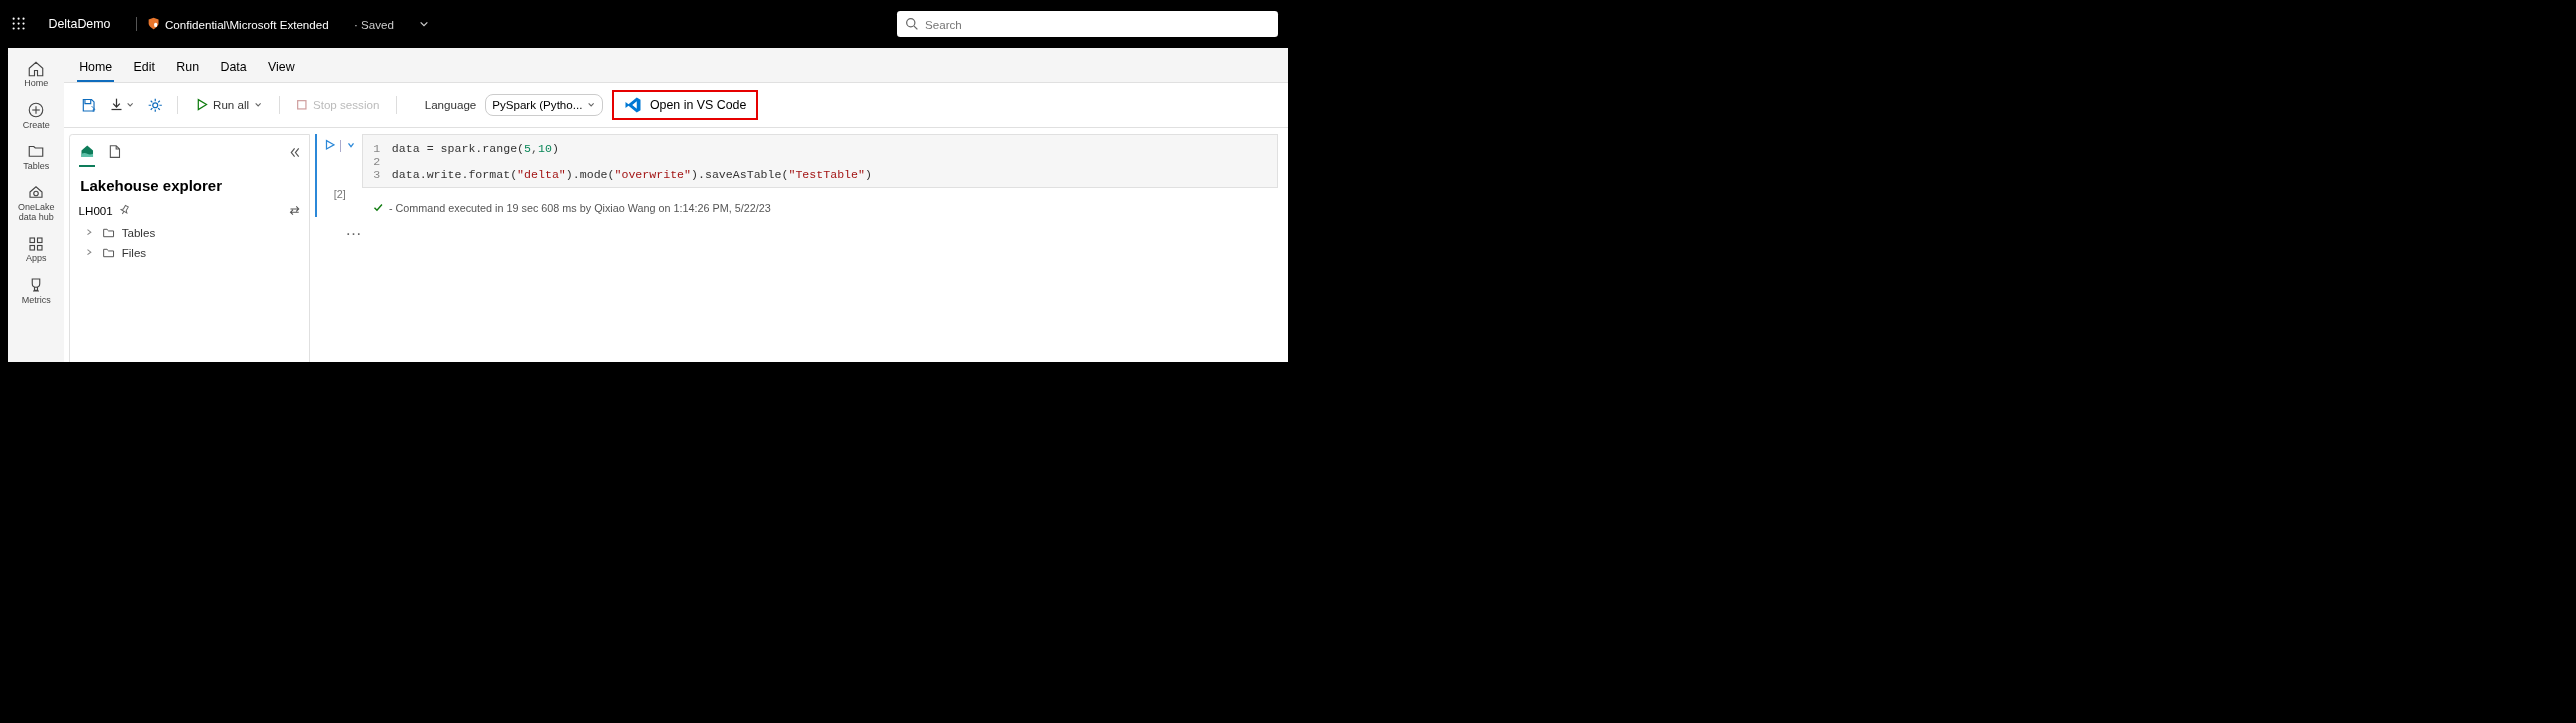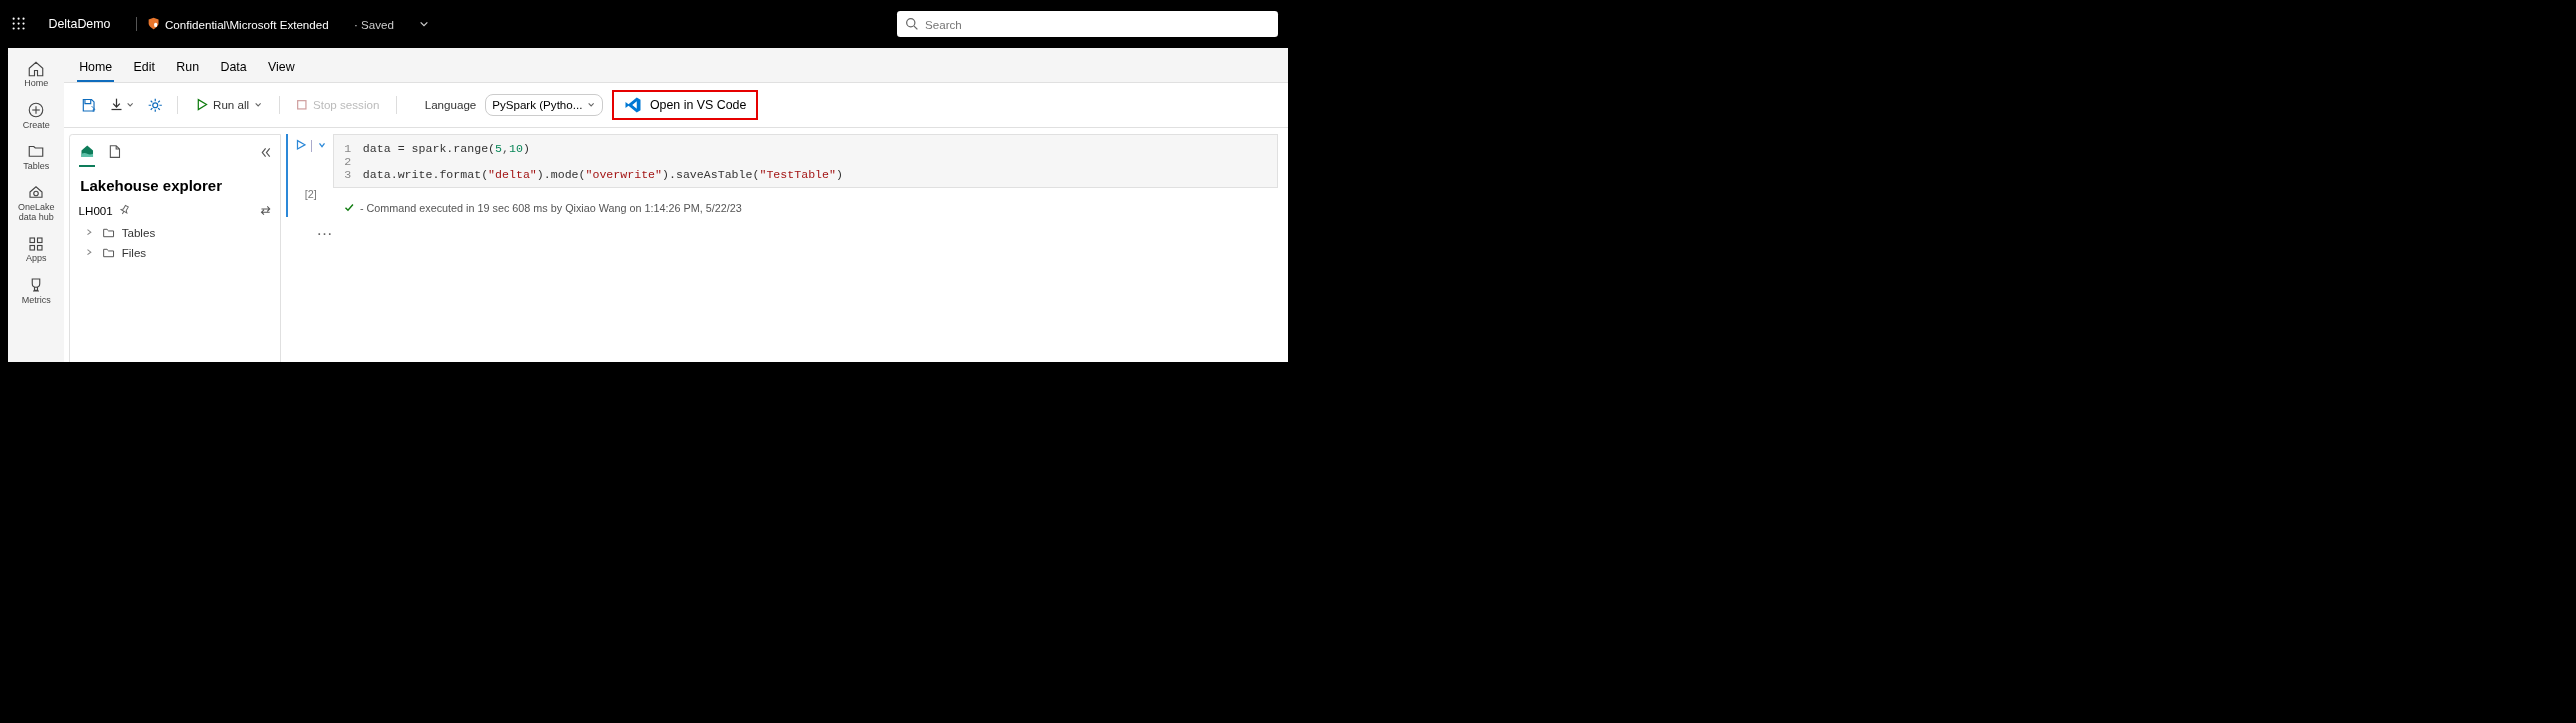--- a/index.html
+++ b/index.html
@@ -32,21 +32,21 @@
     .tb-btn { display: flex; align-items: center; gap: 5px; padding: 5px 6.6px; cursor: pointer; border-radius: 3.3px; background: transparent; border: none; font-size: 11.6px; color: #333; }
     .tb-icon-btn { display: flex; align-items: center; justify-content: center; width: 25px; height: 25px; cursor: pointer; border-radius: 3.3px; color: #333;}
     .tb-sep { width: 0.8px; height: 18px; background: #ddd; margin: 0 1.7px;}
     .tb-disabled { color: #bbb; cursor: default;}
     .lang-label { color: #333; margin-left: 18px;}
     .lang-select { display: flex; align-items: center; border: 0.8px solid #ccc; border-radius: 8px; padding: 3.3px 6.6px; gap: 5px; cursor: pointer; background: #fff; min-width: 108px; justify-content: space-between;}
     .vscode-btn { display: flex; align-items: center; border: 2.5px solid #e60000; padding: 4.1px 10px; gap: 8.3px; cursor: pointer; background: #fff; font-size: 12.4px;}
     
     .content-row { display: flex; flex: 1; overflow: hidden;}
     
-    .explorer-panel { width: 212px; border-right: 0.8px solid #e0e0e0; background: #fff; display: flex; flex-direction: column; margin: 6.6px 0 0 5px; border: 0.8px solid #e0e0e0; border-radius: 3.3px 0 0 0;}
+    .explorer-panel { width: 241px; border-right: 0.8px solid #e0e0e0; background: #fff; display: flex; flex-direction: column; margin: 6.6px 0 0 5px; border: 0.8px solid #e0e0e0; border-radius: 3.3px 0 0 0;}
     .explorer-tabs { display: flex; align-items: center; padding: 5px 8.3px; gap: 11.6px;}
     .explorer-tabs .et { padding: 3.3px 0; cursor: pointer; border-bottom: 2.5px solid transparent;}
     .explorer-tabs .et.active { border-bottom: 2.5px solid #0e7c5a;}
     .collapse-chevrons { margin-left: auto; cursor: pointer; color: #555;}
     .explorer-title { font-size: 15px; font-weight: 600; padding: 5px 10px; }
     .lakehouse-row { display: flex; padding: 5px 8.3px; gap: 5px;}
     .pin-icon { margin-left: 1.7px; color: #666;}
     .sync-icon { margin-left: auto; color: #555; cursor: pointer;}
     .tree-item { display: flex; align-items: flex-start; gap: 6.6px; padding: 3.3px 15px; cursor: pointer; color: #333;}
     .tree-chevron { color: #888; width: 10px;}

